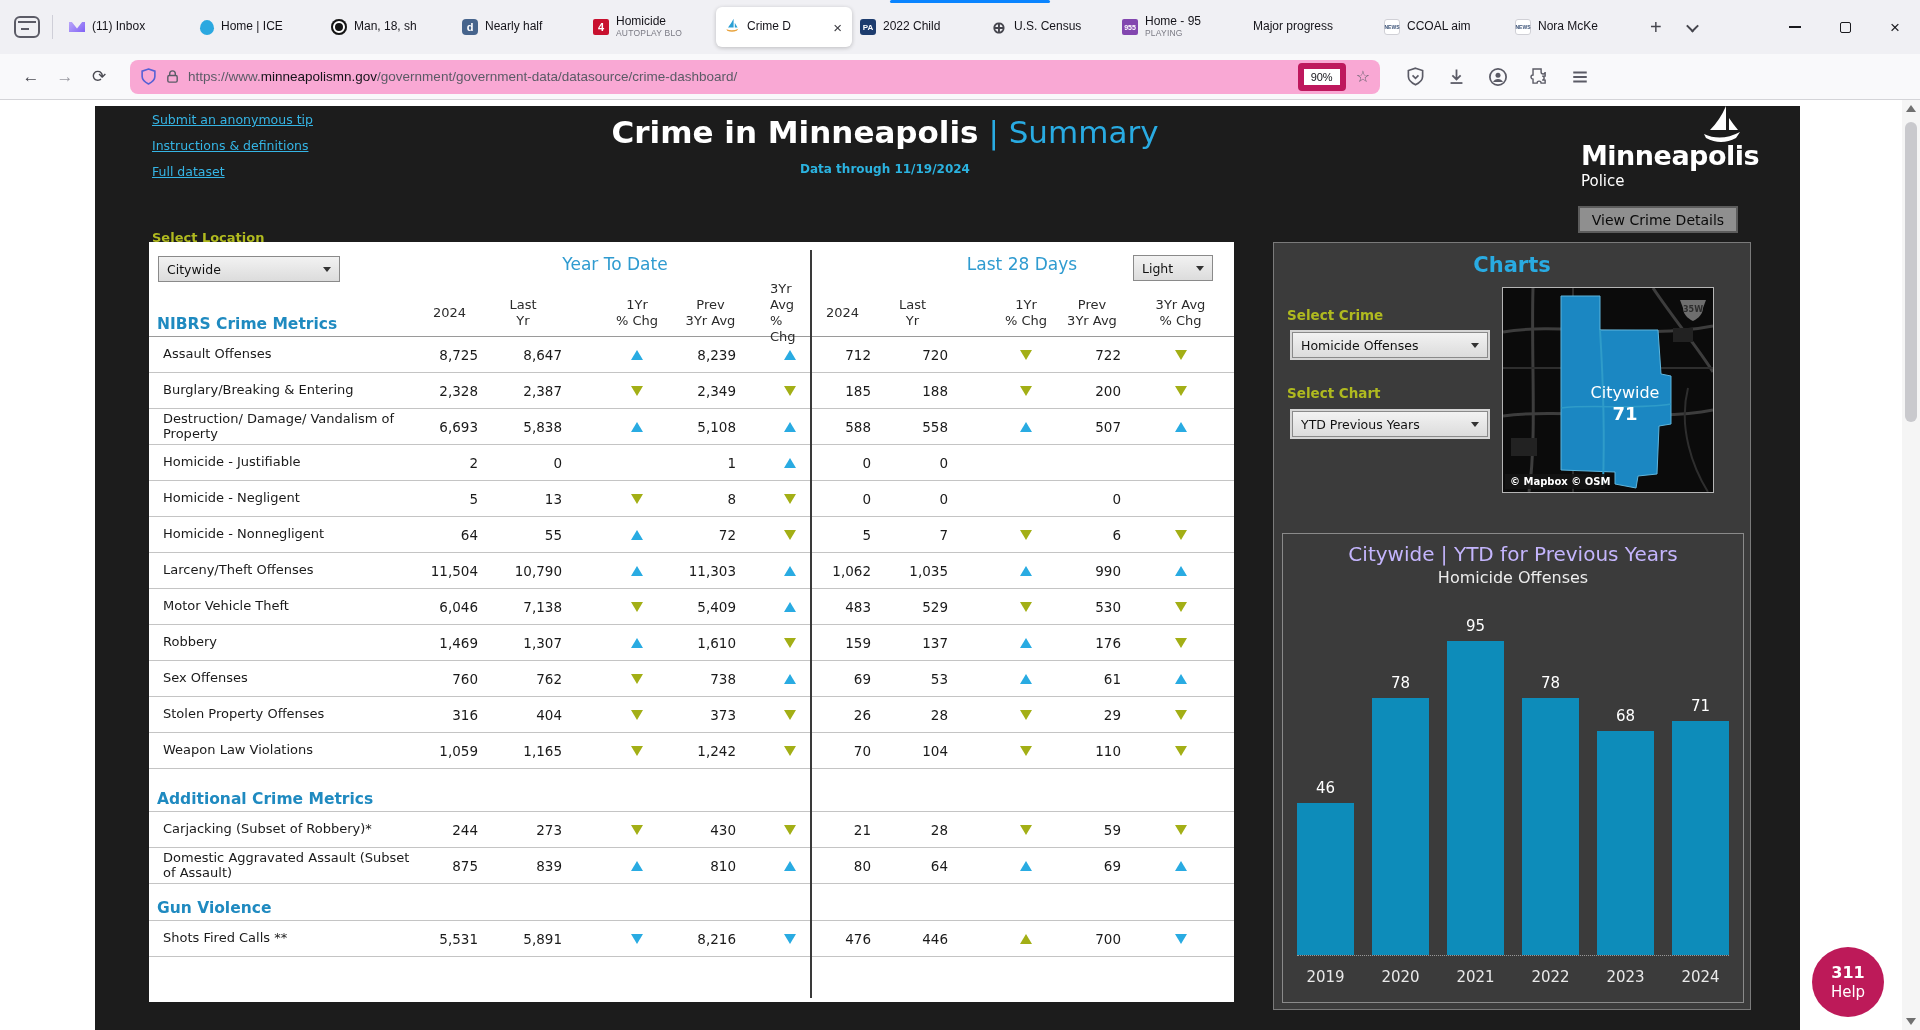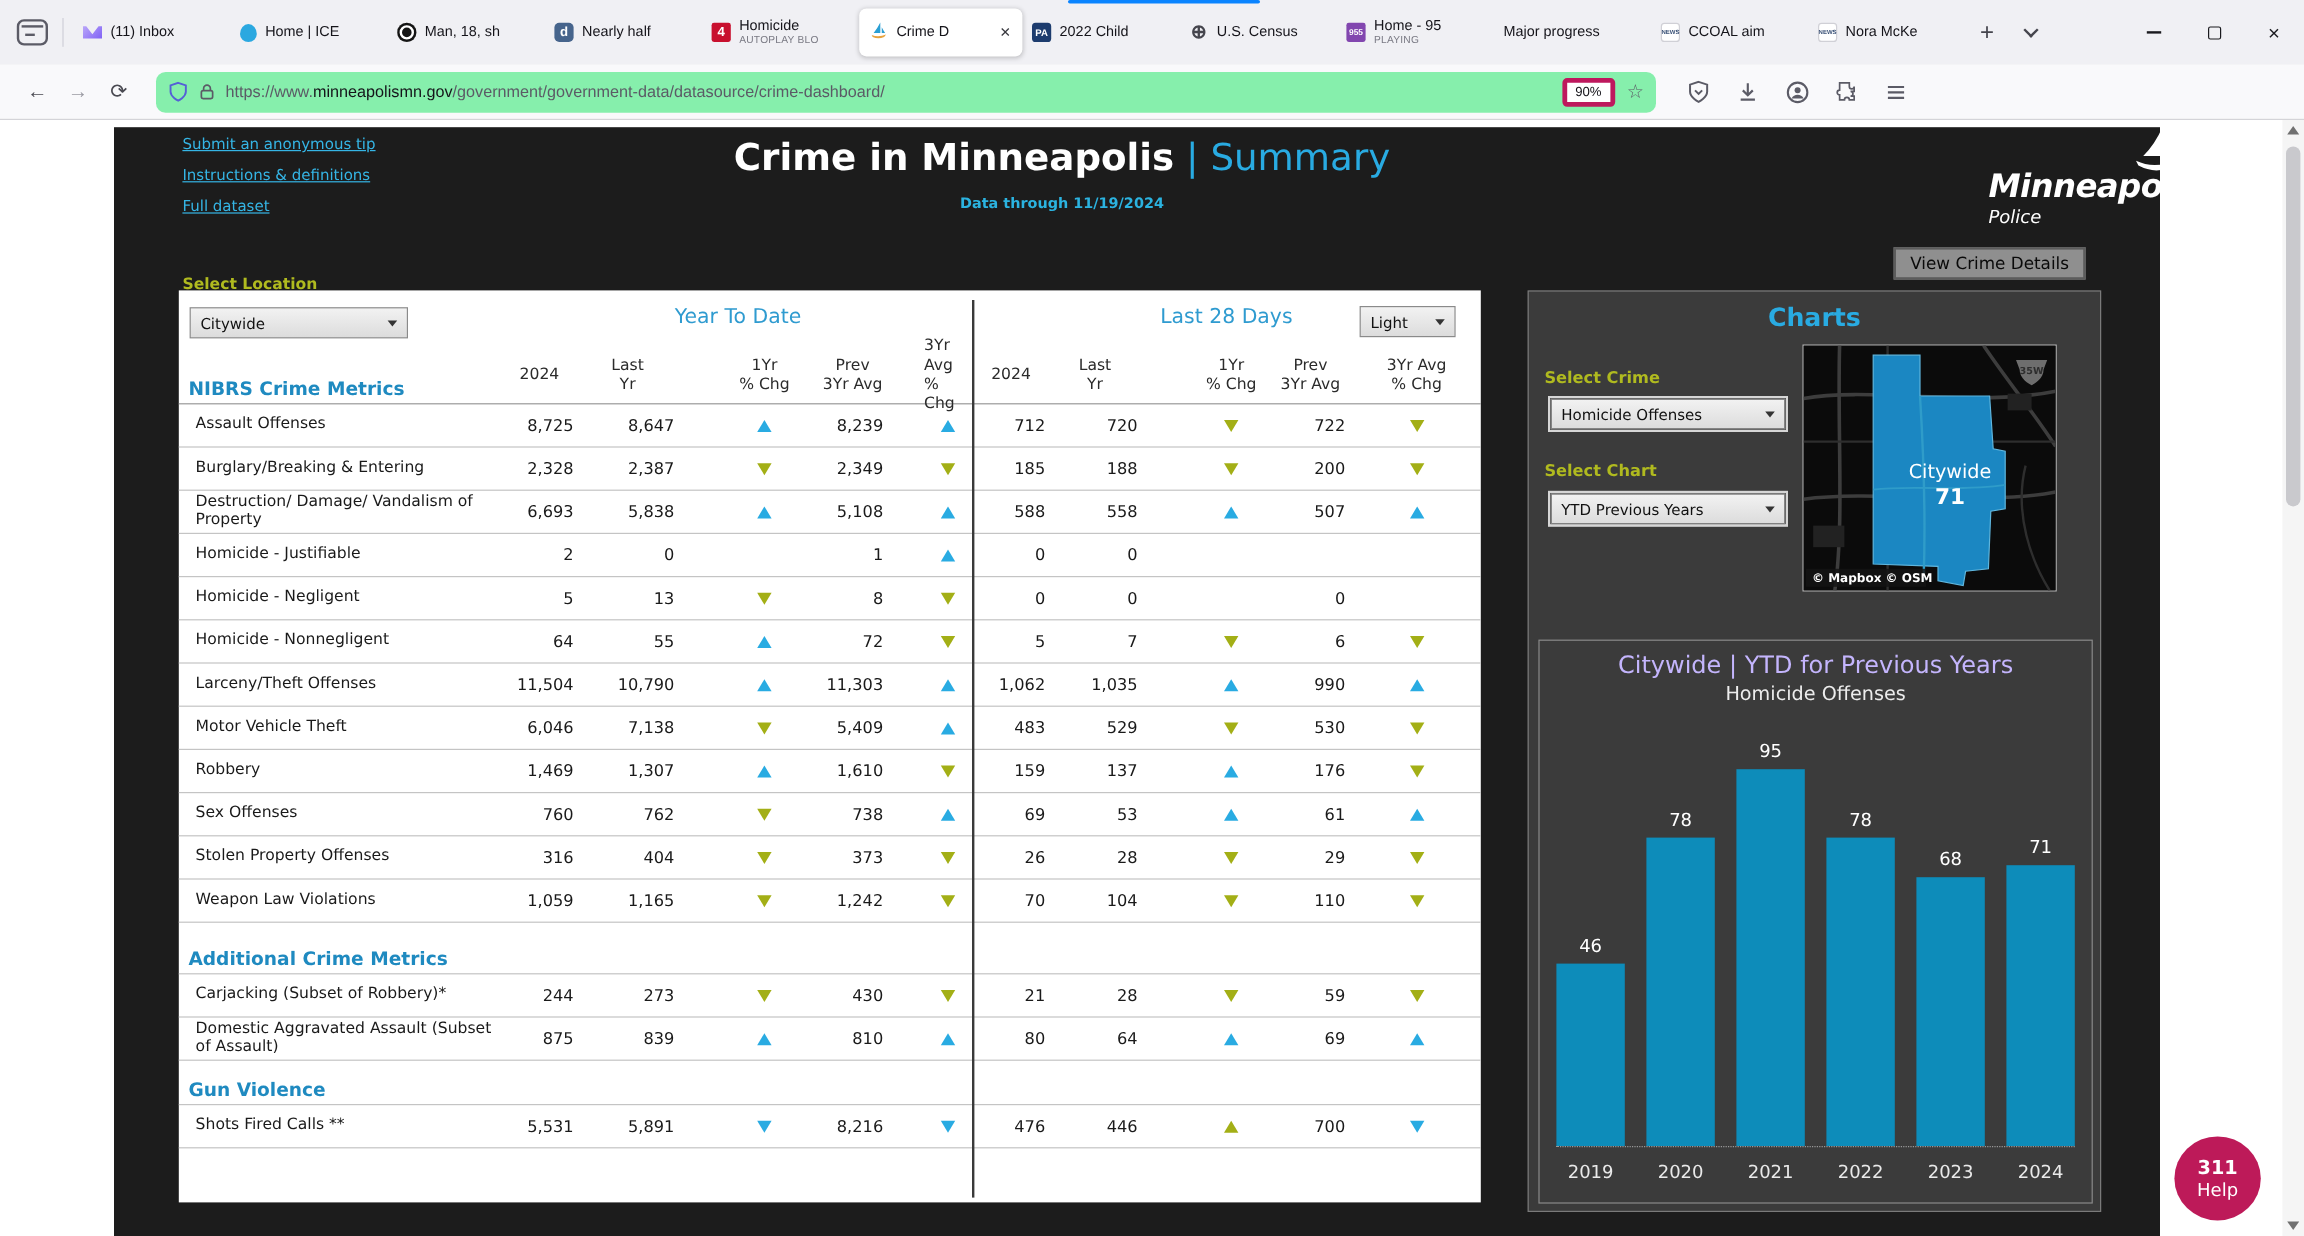--- a/index.html
+++ b/index.html
@@ -35,42 +35,42 @@
   .chev { width:9px; height:9px; border-right:2px solid #45454d; border-bottom:2px solid #45454d; transform:rotate(45deg); display:inline-block; }
   #win-controls { margin-left:auto; display:flex; height:54px; }
   .winbtn { width:50px; height:54px; display:flex; align-items:center; justify-content:center; color:#1a1a1e; cursor:pointer; }
   .win-min-glyph { width:12px; height:2px; background:#1a1a1e; }
   .win-max-glyph { width:11px; height:11px; border:1.4px solid #1a1a1e; border-radius:2px; }
   .win-close-glyph { font-size:17px; line-height:1; }
 
   #navbar { position:absolute; left:0; top:54px; width:1920px; height:46px; background:#f9f9fb; border-bottom:1px solid #d4d4d8; display:flex; align-items:center; }
   .navicon { font-size:17px; color:#4a4a52; width:34px; text-align:center; flex:none; cursor:pointer; }
   #nav-back { margin-left:14px; }
-  #urlbar { width:1250px; height:34px; background:#86efac; border-radius:8px; margin-left:14px; display:flex; align-items:center; padding:0 10px; }
+  #urlbar { width:1250px; height:34px; background:#f9a8d4; border-radius:8px; margin-left:14px; display:flex; align-items:center; padding:0 10px; }
   #urlbar svg { flex:none; }
   #url-text { font-size:13.5px; color:#5b5b66; margin-left:8px; white-space:nowrap; overflow:hidden; flex:1; }
   #url-text .domain { color:#15141a; }
-  #zoom-badge { background:#fff; border:4px solid #be185d; border-radius:4px; font-size:11px; color:#15141a; padding:2px 7px; margin-right:10px; cursor:pointer; }
+  #zoom-badge { background:#fff; border:6px solid #be185d; border-radius:4px; font-size:11px; color:#15141a; padding:2px 7px; margin-right:10px; cursor:pointer; }
   #star-btn { font-size:16px; color:#5b5b66; cursor:pointer; }
   #nav-right { display:flex; align-items:center; gap:22px; margin-left:26px; }
   #nav-right .ni { cursor:pointer; display:flex; }
 
   
   #viewport { position:absolute; left:0; top:100px; width:1902px; height:930px; background:#fff; }
   #page-dark { position:absolute; left:95px; top:6px; width:1705px; height:924px; background:#1c1c1c; }
 
   #page-links { position:absolute; left:57px; top:6px; display:flex; flex-direction:column; gap:11px; }
   #page-links a { color:#35b5e5; font-size:12.5px; text-decoration:underline; font-family:"DejaVu Sans",sans-serif; cursor:pointer; }
 
   #title-wrap { position:absolute; left:340px; top:8px; width:900px; text-align:center; font-family:"DejaVu Sans",sans-serif; }
   #title-main { font-size:31px; font-weight:bold; color:#fff; }
   #title-sub { font-size:31px; color:#29abe2; font-weight:normal; }
   #data-through { position:absolute; left:340px; top:56px; width:900px; text-align:center; color:#2bb3e0; font-size:12px; font-weight:bold; font-family:"DejaVu Sans",sans-serif; }
 
-  #logo { position:absolute; left:1562px; top:2px; width:175px; color:#fff; font-family:"DejaVu Sans",sans-serif;font-style:italic; }
+  #logo { position:absolute; left:1486px; top:2px; width:175px; color:#fff; font-family:"DejaVu Sans",sans-serif; }
   #logo-sail { position:absolute; right:14px; top:-4px; }
   #logo-name { font-size:27px; font-weight:bold; letter-spacing:-.5px; margin-top:32px; }
   #logo-dept { font-size:15px; margin-top:1px; }
   #view-details-btn { position:absolute; left:1483px; top:100px; width:160px; height:27px; background:#8f8f8f; border:2px solid #5c5c5c; color:#0a0a0a; font-size:14px; font-family:"DejaVu Sans",sans-serif; display:flex; align-items:center; justify-content:center; cursor:pointer; }
 
   .olive-label { color:#b0ba1f; font-size:13px; font-weight:bold; font-family:"DejaVu Sans",sans-serif; }
   #select-location-label { position:absolute; left:57px; top:124px; }
 
   .dd { background:linear-gradient(#f2f2f2,#dcdcdc); border:1px solid #8a8a8a; display:flex; align-items:center; font-size:12.5px; color:#111; padding:0 8px; font-family:"DejaVu Sans",sans-serif; cursor:pointer; position:relative; }
   .dd .dd-arrow { position:absolute; right:8px; width:0; height:0; border-left:4px solid transparent; border-right:4px solid transparent; border-top:5px solid #333; }

